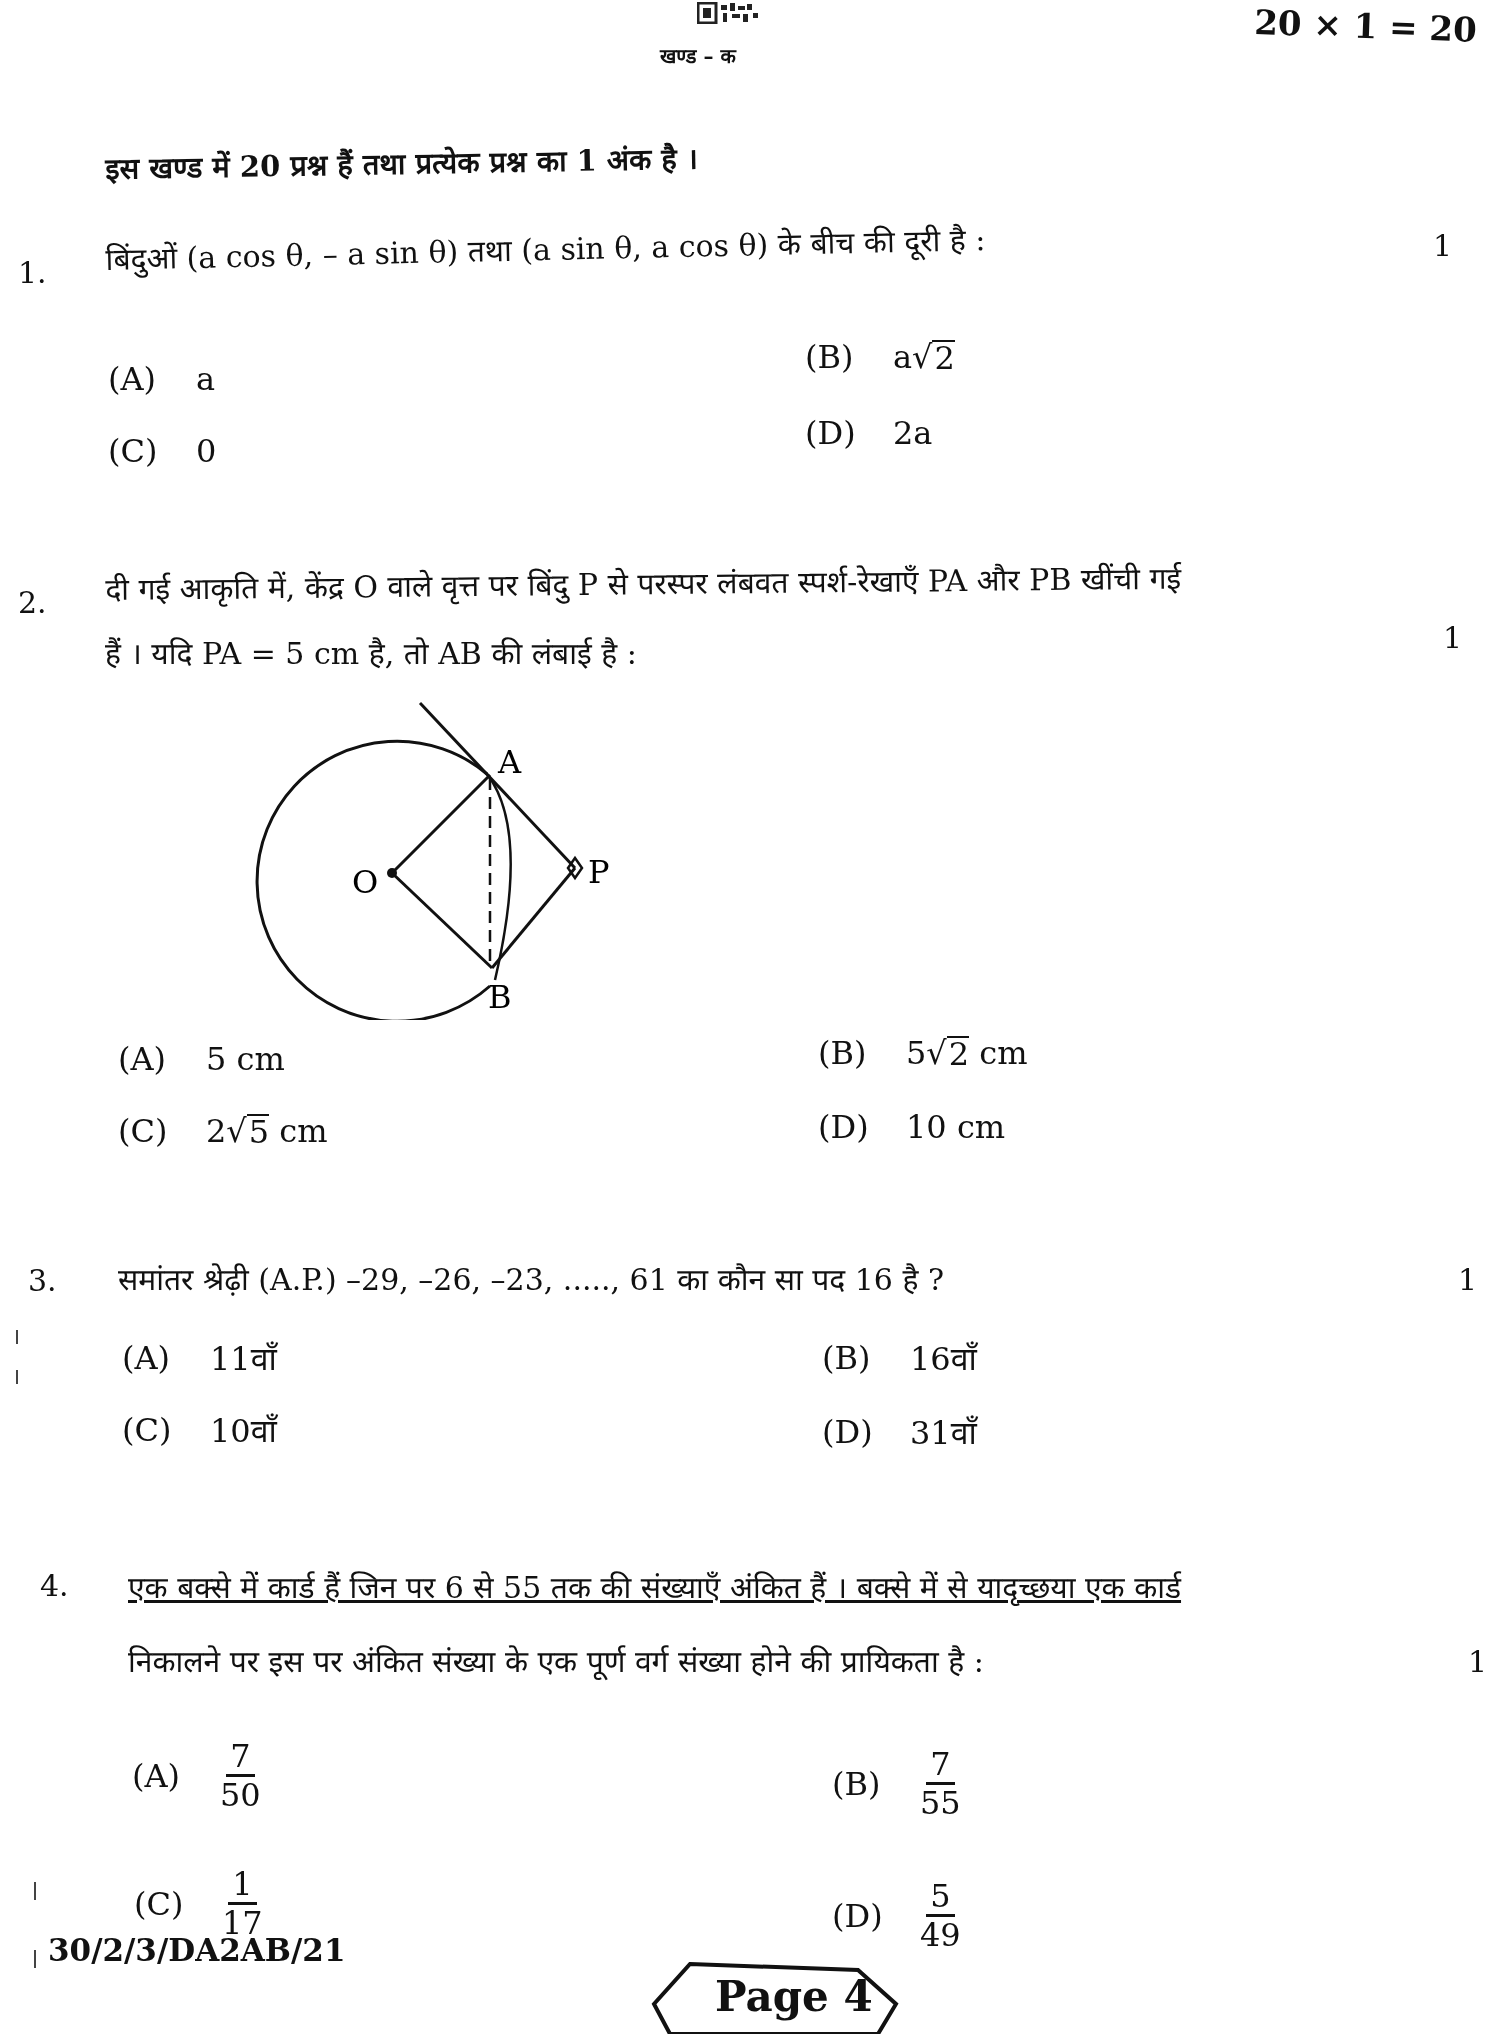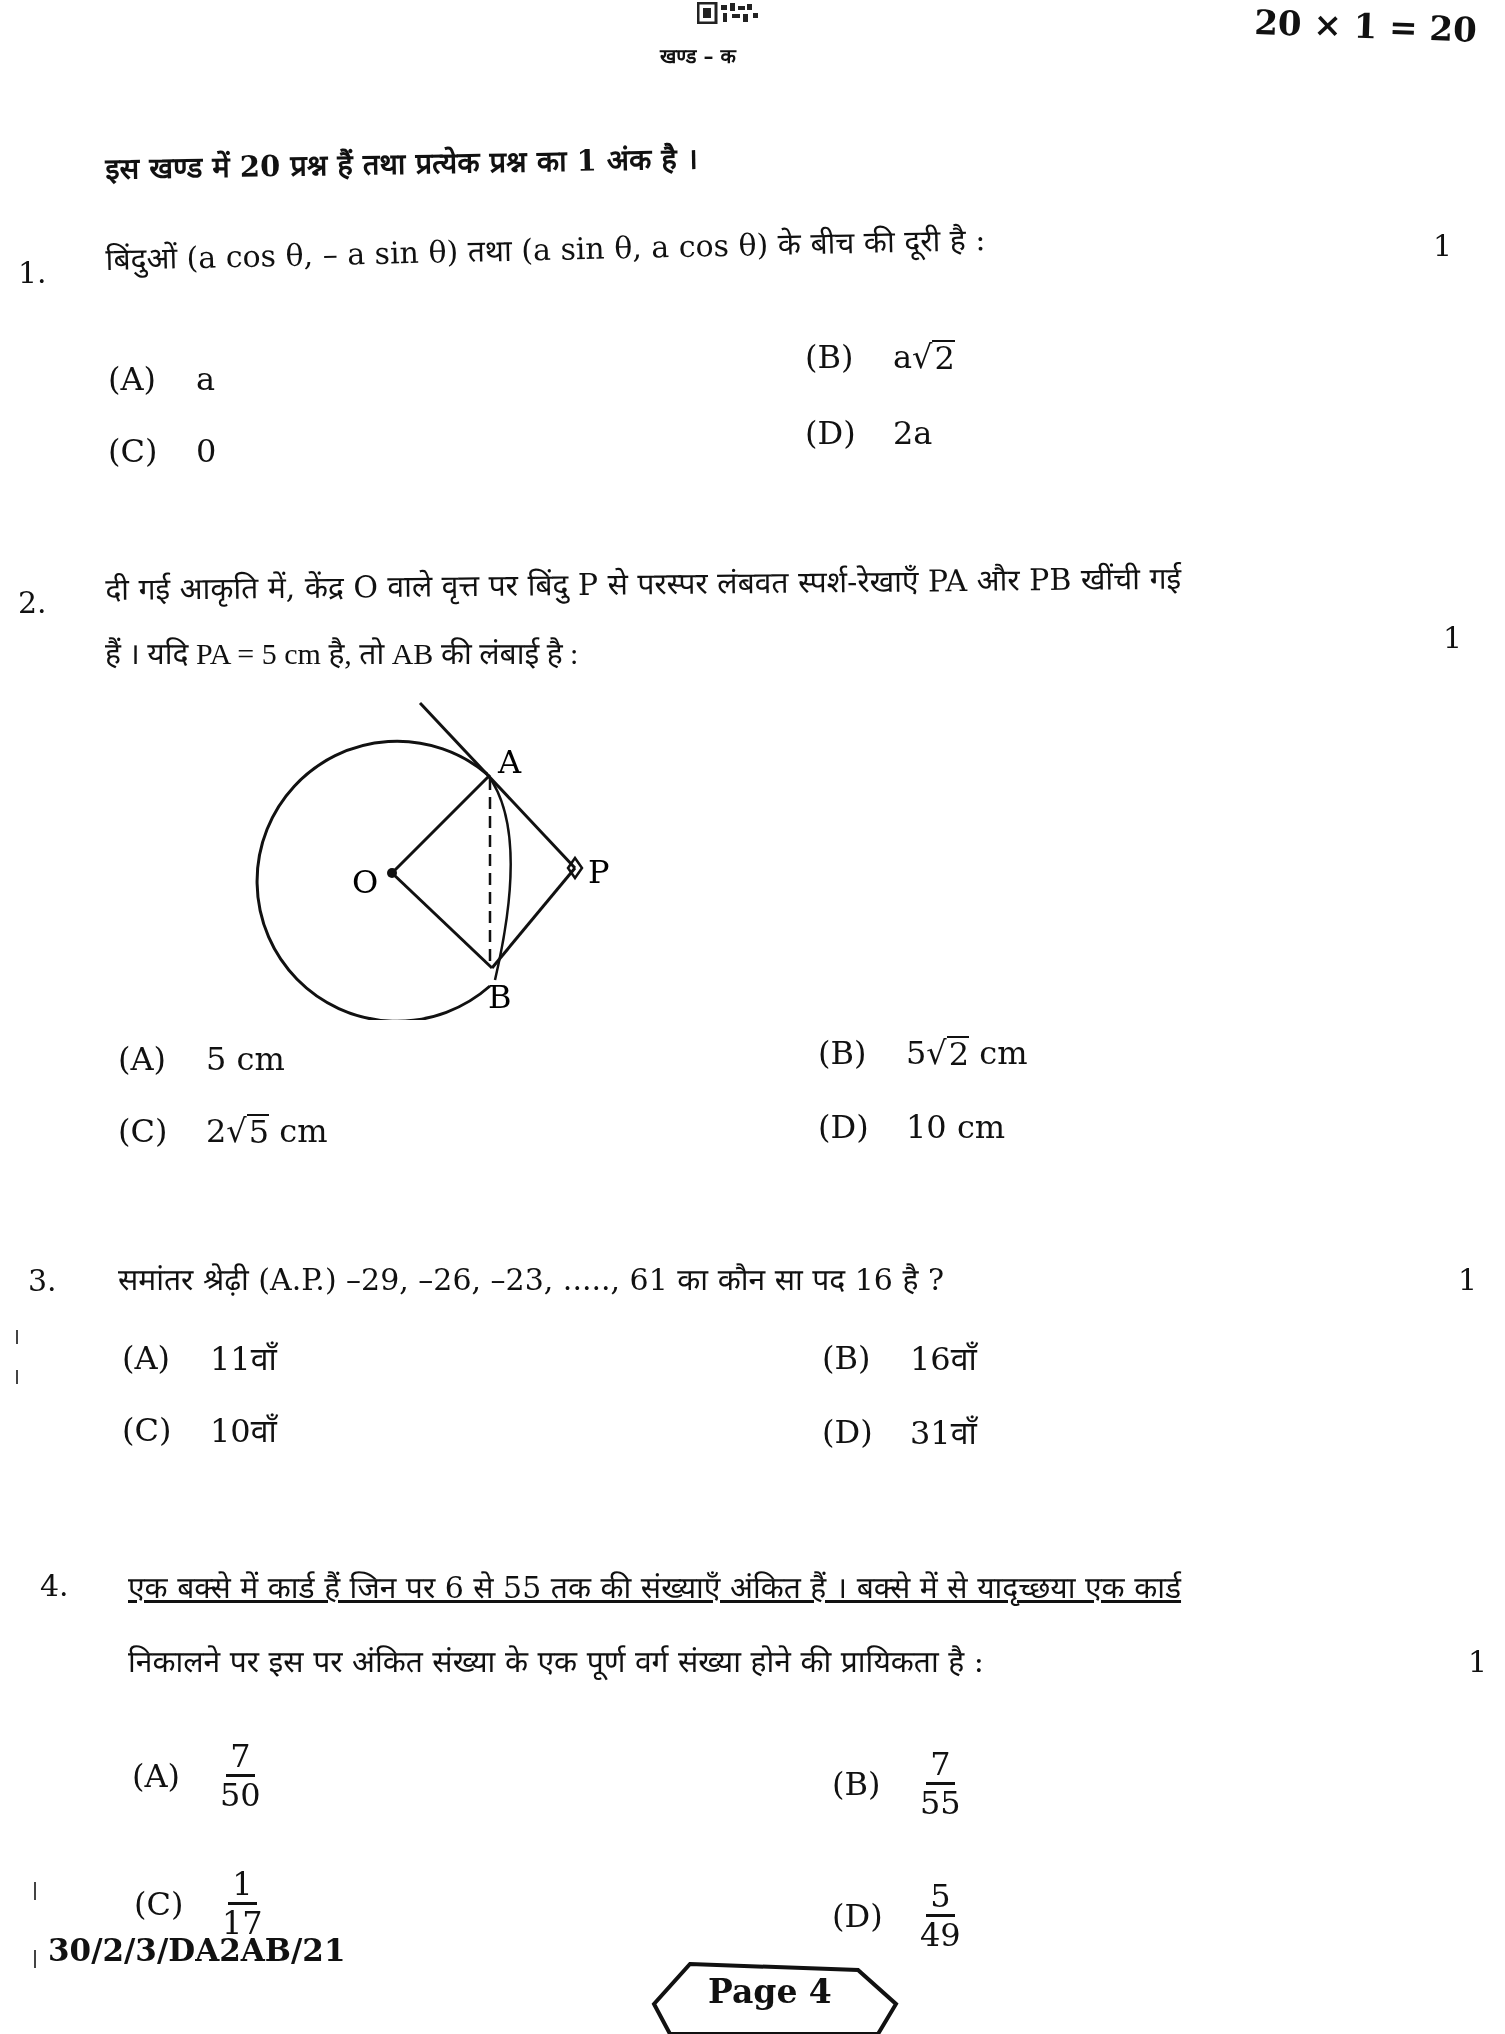--- a/index.html
+++ b/index.html
@@ -13,21 +13,21 @@
   .qnum { font-size:30px; }
   .qtext { font-size:30px; line-height:56px; }
   .mark { font-size:30px; }
   .opt { font-size:32px; display:flex; align-items:center; }
   .opt .lbl { width:88px; display:inline-block; }
   .sqrt { display:inline-block; border-top:2px solid #111; padding-left:2px; margin-left:0; line-height:1.0; }
   .frac { display:inline-flex; flex-direction:column; align-items:center; font-size:32px; line-height:36px; }
   .frac .num { border-bottom:3px solid #111; padding:0 4px; }
   .footer-code { left:48px; top:1932px; font-size:31px; font-weight:bold; }
   .page-badge { left:650px; top:1960px; width:250px; height:70px; }
-  .page-badge span { position:absolute; left:58px; top:12px; font-size:33px; font-weight:bold; }
+  .page-badge span { position:absolute; left:65px; top:12px; font-size:42px; font-weight:bold; }
   .marker { width:2px; background:#444; }
 </style>
 </head>
 <body>
 
 <svg class="abs qr" viewBox="0 0 70 22">
   <rect x="1" y="1" width="18" height="20" fill="none" stroke="#222" stroke-width="3"></rect>
   <rect x="6" y="6" width="8" height="10" fill="#222"></rect>
   <rect x="24" y="3" width="6" height="5" fill="#222"></rect>
     <rect x="33" y="1" width="5" height="8" fill="#222"></rect>
@@ -61,21 +61,21 @@
   <span class="lbl">(C)</span>
   <span>0</span>
 </div>
 <div class="abs opt" style="left:805px;top:414px;">
   <span class="lbl">(D)</span>
   <span>2a</span>
 </div>
 
 <div class="abs qnum" style="left:18px;top:585px;">2.</div>
 <div class="abs qtext" style="left:105px;top:562px;transform:rotate(-0.6deg);transform-origin:left top;">दी गई आकृति में, केंद्र O वाले वृत्त पर बिंदु P से परस्पर लंबवत स्पर्श-रेखाएँ PA और PB खींची गई</div>
-<div class="abs qtext" style="left:105px;top:626px;font-family:Liberation Serif, serif;">हैं । यदि PA = 5 cm है, तो AB की लंबाई है :</div>
+<div class="abs qtext" style="left:105px;top:626px;">हैं । यदि PA = 5 cm है, तो AB की लंबाई है :</div>
 <div class="abs mark" style="left:1443px;top:620px;">1</div>
 
 <svg class="abs" style="left:230px;top:690px;" width="400" height="330" viewBox="0 0 400 330">
   <path d="M 260 296 A 140 140 0 1 1 257 84" fill="none" stroke="#111" stroke-width="3"></path>
   <path d="M 257 84 Q 300 140 265 290" fill="none" stroke="#111" stroke-width="2.5"></path>
   <line x1="190" y1="13" x2="345" y2="178" stroke="#111" stroke-width="3"></line>
   <line x1="345" y1="178" x2="262" y2="278" stroke="#111" stroke-width="3"></line>
   <line x1="162" y1="183" x2="260" y2="85" stroke="#111" stroke-width="3"></line>
   <line x1="162" y1="183" x2="262" y2="278" stroke="#111" stroke-width="3"></line>
   <line x1="260" y1="88" x2="260" y2="275" stroke="#111" stroke-width="2.5" stroke-dasharray="12,7"></line>

